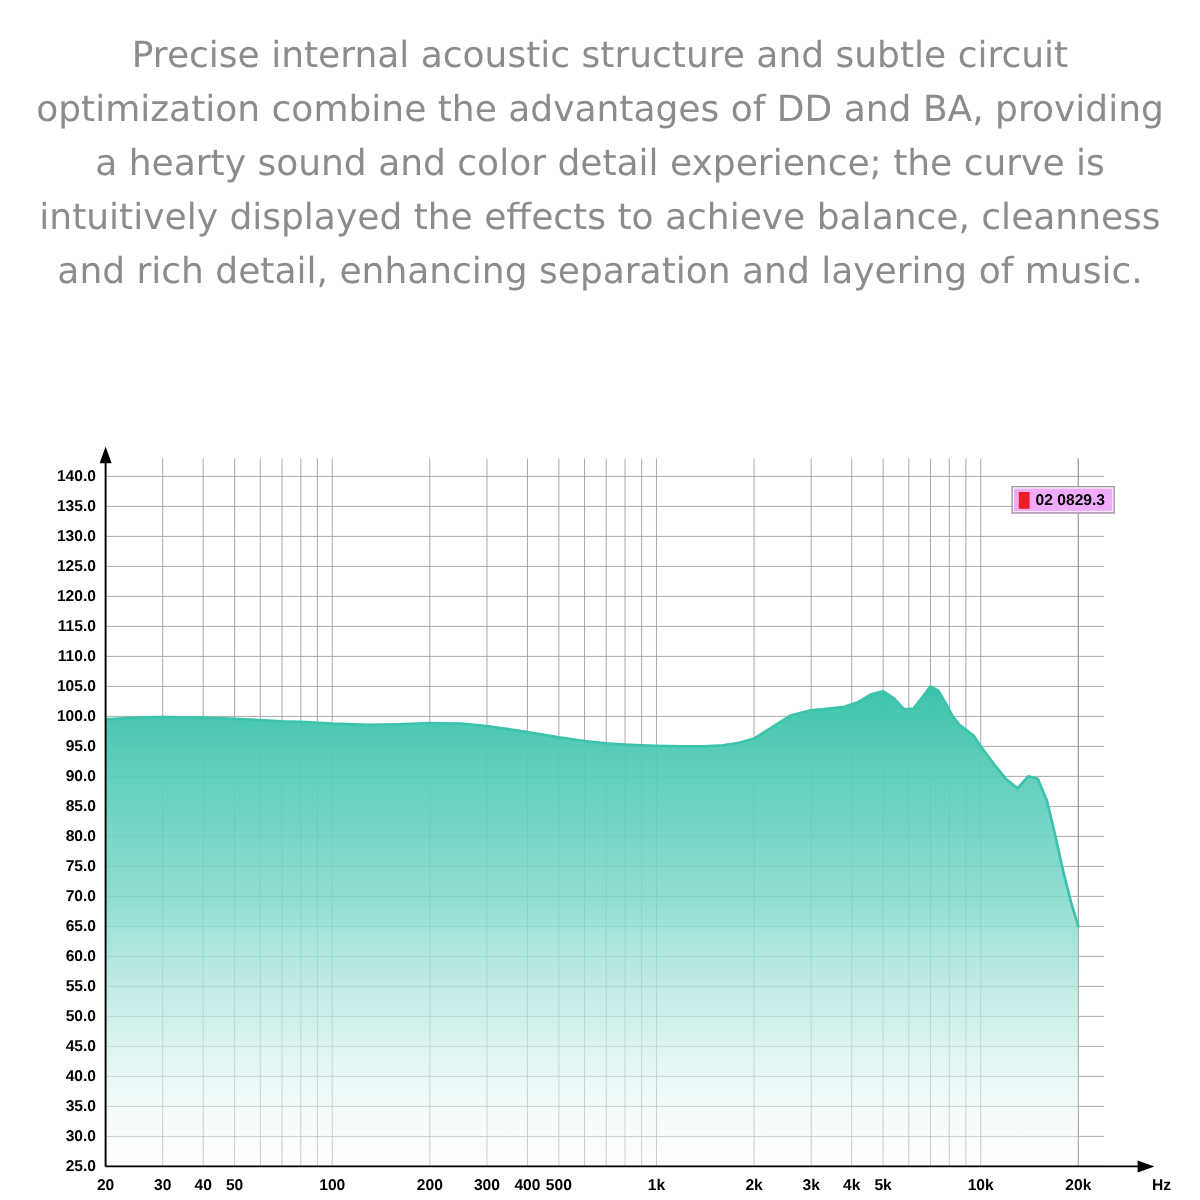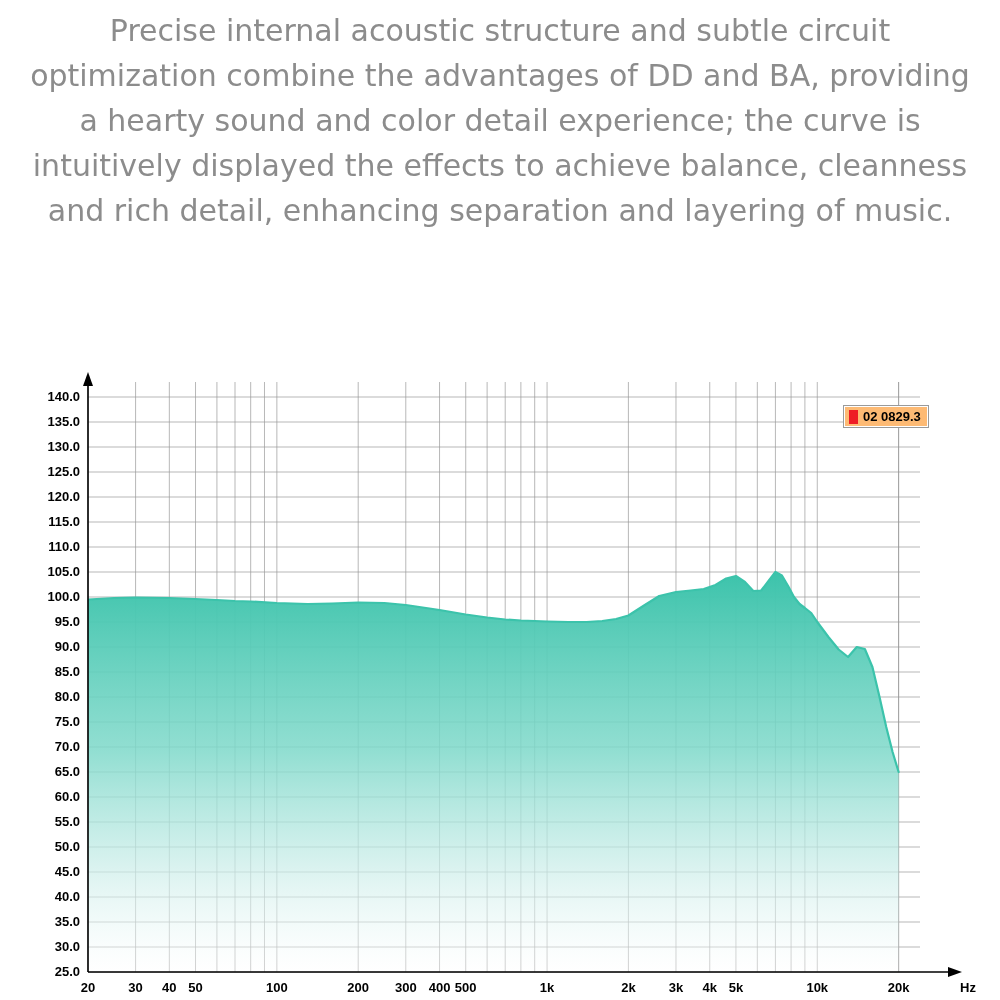--- a/index.html
+++ b/index.html
@@ -12,21 +12,21 @@
     height: 1000px;
     font-family: "Liberation Sans", sans-serif;
     overflow: hidden;
     position: relative;
   }
 
   
   #description {
     width: 960px;
     margin: 0 auto;
-    padding-top: 8px;
+    padding-top: 24px;
     text-align: center;
     color: #8c8c8c;
     font-size: 30px;
     line-height: 45px;
     font-family: "DejaVu Sans", sans-serif;
     font-weight: 400;
     letter-spacing: 0px;
   }
 
   
@@ -61,21 +61,21 @@
     font-weight: bold;
     fill: #000000;
     text-anchor: end;
   }
 
   
   #legend {
     position: absolute;
     left: 843px;
     top: 405px;
-    background: #fdba74;
+    background: #f0abfc;
     border: 1px solid #9a9a9a;
     padding: 3px 7px 3px 5px;
     display: flex;
     align-items: center;
     gap: 5px;
     box-shadow: 0 0 0 1px #ffffff inset;
   }
   #legend .swatch {
     width: 9px;
     height: 14px;

